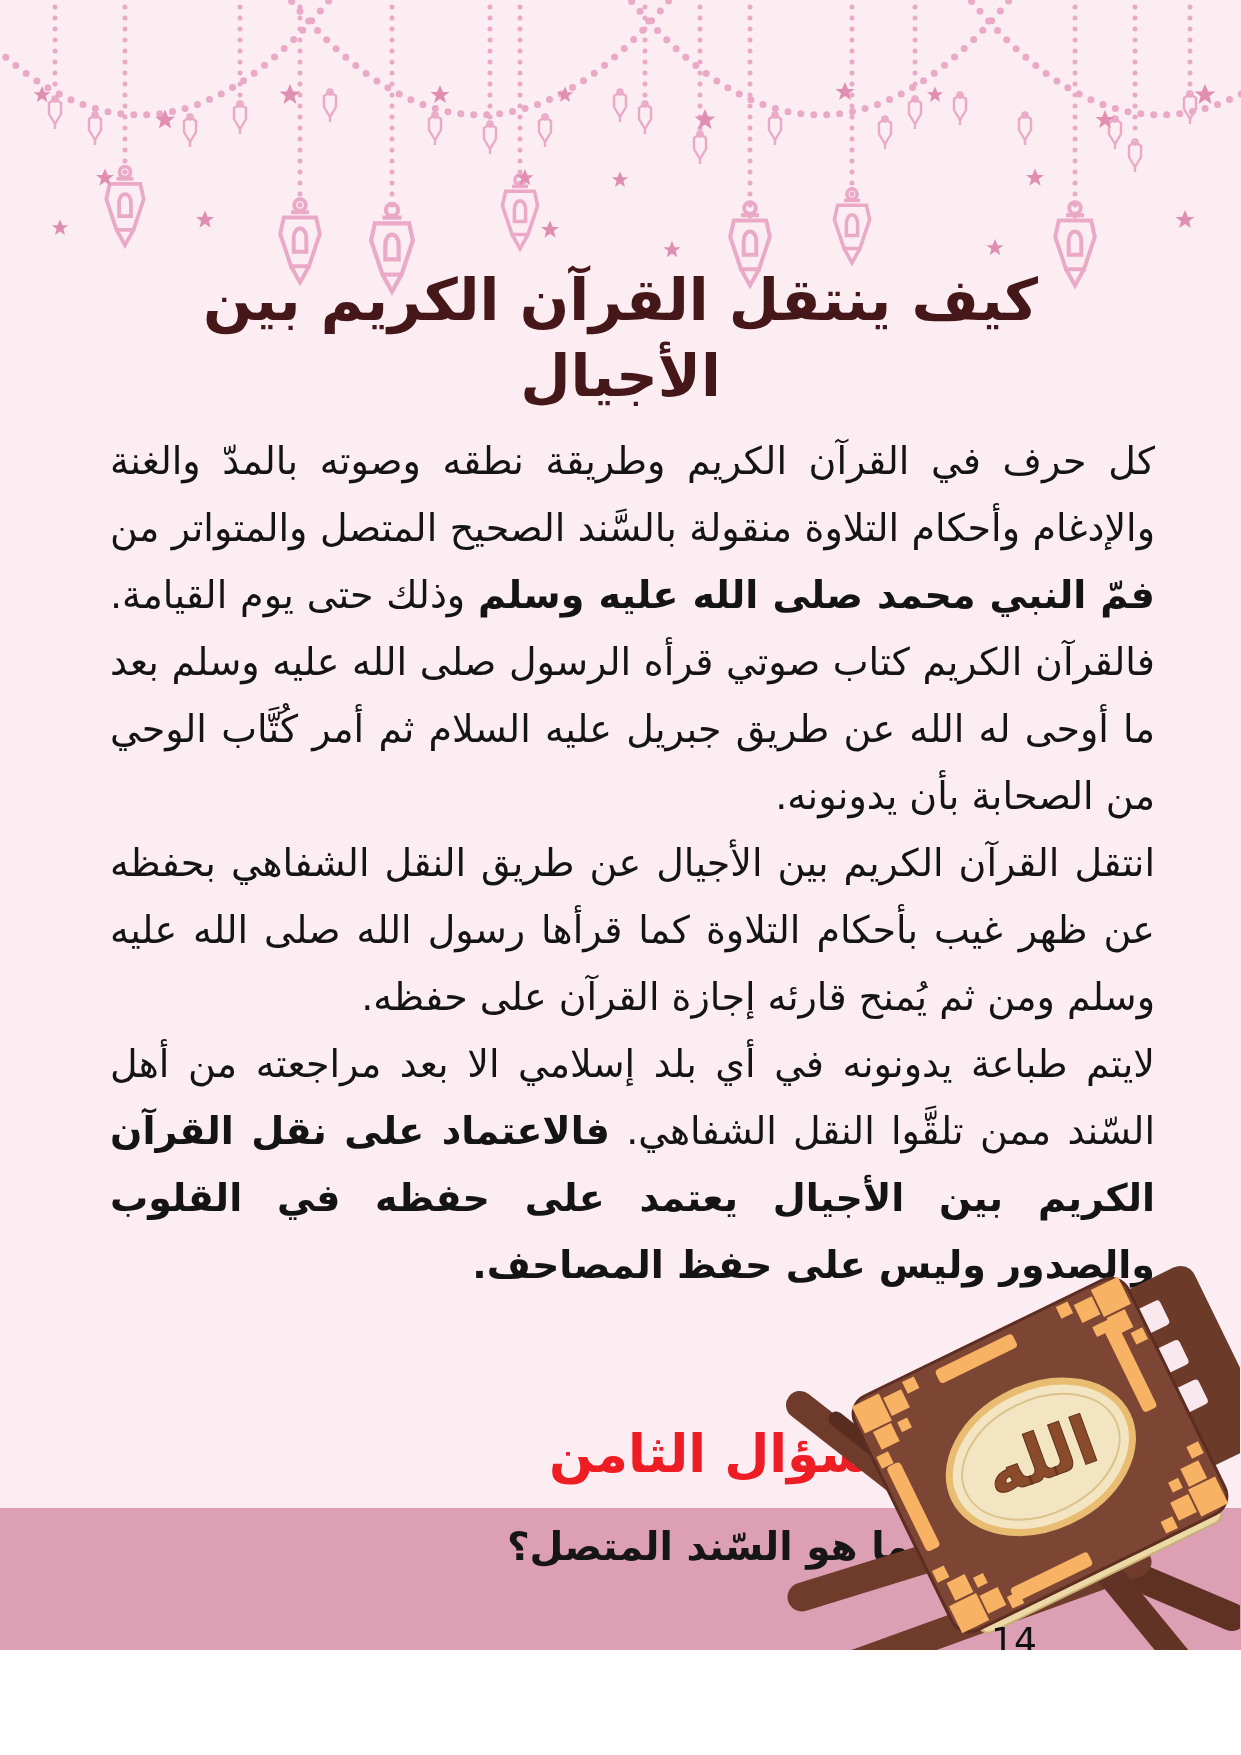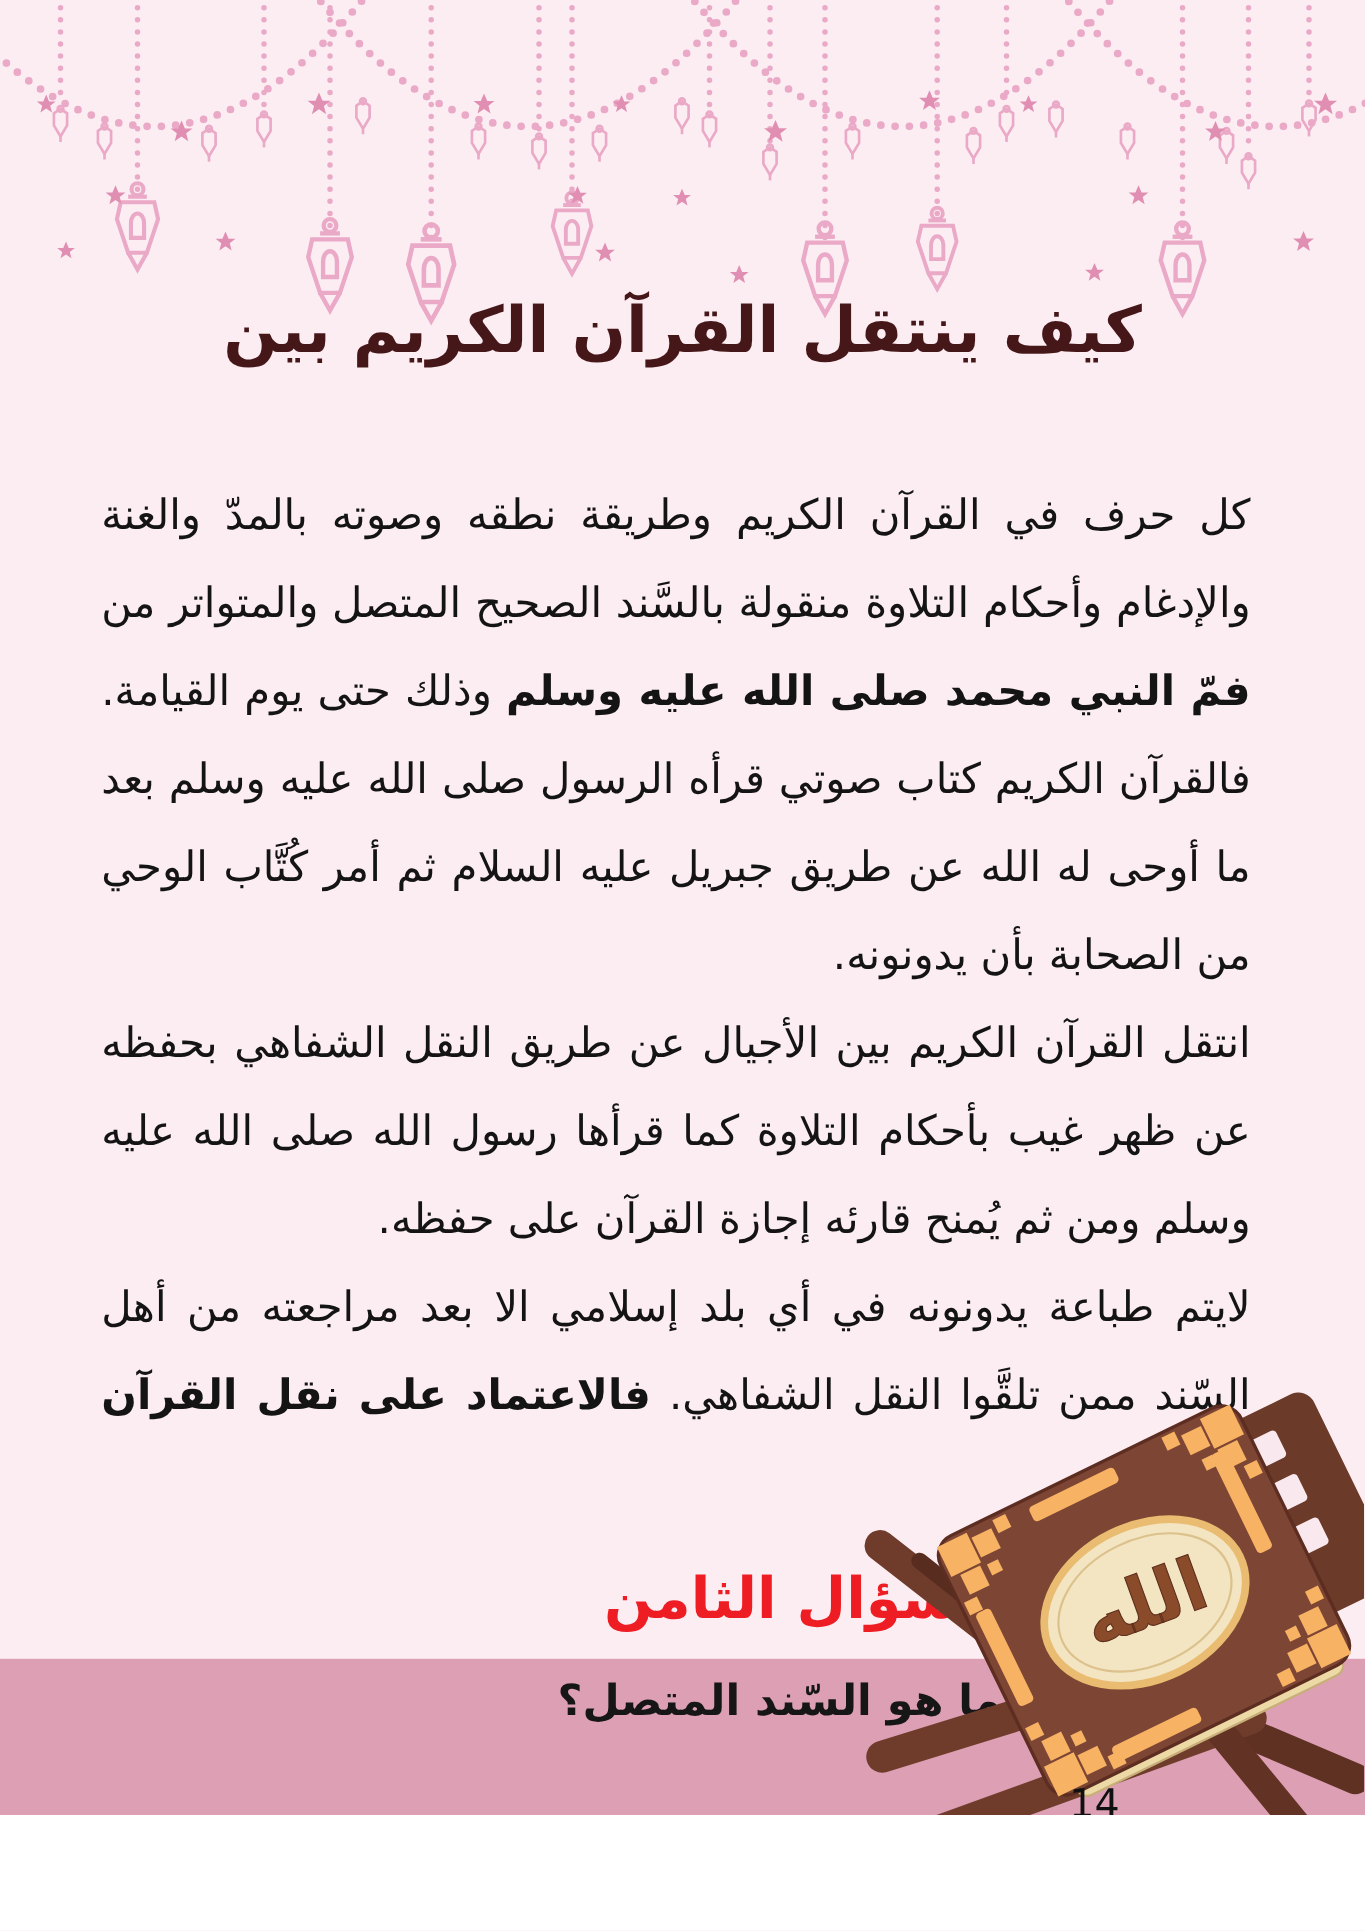--- a/index.html
+++ b/index.html
@@ -14,24 +14,24 @@
   }
   .header-decor{position:absolute;top:0;left:0;color:var(--decor-pink,#eaa9c6);}
   .title{
     position:absolute;top:262px;left:0;width:100%;margin:0;
     text-align:center;direction:rtl;
     color:var(--title-maroon,#451719);
     font-size:58px;font-weight:bold;line-height:76px;
   }
   .title .t-line{display:block;}
   .body-text{
-    position:absolute;top:428px;left:92px;width:1045px;height:888px;overflow:hidden;
+    position:absolute;top:428px;left:110px;width:1045px;height:888px;overflow:hidden;
     direction:rtl;text-align:justify;
     color:var(--body-text,#141414);
-    font-size:38px;line-height:80px;
+    font-size:38px;line-height:67px;
   }
   .body-text p{margin:0;}
   .body-text .bold-run{font-weight:bold;}
   .band{
     position:absolute;left:0;top:1508px;width:1241px;height:247px;
     background:var(--band,#dc9fb4);
   }
   .question{
     position:absolute;left:210px;top:1416px;width:700px;
     text-align:right;direction:rtl;
@@ -40,21 +40,21 @@
     color:var(--question-red,#ee1c23);
     font-size:52px;font-weight:bold;line-height:76px;
   }
   .q-text{
     margin-top:22px;
     color:#161616;font-size:39px;font-weight:bold;line-height:66px;
   }
   .quran{position:absolute;left:640px;top:1255px;}
   .page-num{
     position:absolute;left:972px;top:1620px;width:84px;
-    text-align:left;color:#101010;font-size:36px;
+    text-align:center;color:#101010;font-size:36px;
   }
 </style>
 </head>
 <body>
 
 <div class="page">
 
   <svg class="header-decor" width="1241" height="300" viewBox="0 0 1241 300" aria-hidden="true">
     <defs>
       <path id="star" d="M0,-10 L2.94,-3.09 L9.51,-3.09 L4.05,1.18 L5.88,8.09 L0,4 L-5.88,8.09 L-4.05,1.18 L-9.51,-3.09 L-2.94,-3.09 Z"></path>
@@ -146,20 +146,21 @@
       <use href="#star" transform="translate(205,220) scale(0.95)"></use>
       <use href="#star" transform="translate(550,230) scale(0.95)"></use>
       <use href="#star" transform="translate(672,250) scale(0.9)"></use>
       <use href="#star" transform="translate(995,248) scale(0.9)"></use>
       <use href="#star" transform="translate(1185,220) scale(1.0)"></use>
     </g>
   </svg>
 
   <h1 class="title">
     <span class="t-line">كيف ينتقل القرآن الكريم بين</span>
+    <span class="t-line">الأجيال</span>
   </h1>
 
   <div class="body-text">
     <p><span>كل حرف في القرآن الكريم وطريقة نطقه وصوته بالمدّ والغنة والإدغام وأحكام التلاوة منقولة بالسَّند الصحيح المتصل والمتواتر من </span><span class="bold-run">فمّ النبي محمد صلى الله عليه وسلم</span><span> وذلك حتى يوم القيامة. فالقرآن الكريم كتاب صوتي قرأه الرسول صلى الله عليه وسلم بعد ما أوحى له الله عن طريق جبريل عليه السلام ثم أمر كُتَّاب الوحي من الصحابة بأن يدونونه.</span></p>
     <p><span>انتقل القرآن الكريم بين الأجيال عن طريق النقل الشفاهي بحفظه عن ظهر غيب بأحكام التلاوة كما قرأها رسول الله صلى الله عليه وسلم ومن ثم يُمنح  قارئه إجازة القرآن على حفظه.</span></p>
     <p><span>لايتم طباعة يدونونه في أي بلد إسلامي الا بعد مراجعته من أهل السّند ممن تلقَّوا النقل الشفاهي. </span><span class="bold-run">فالاعتماد على نقل القرآن الكريم بين الأجيال يعتمد على حفظه في القلوب والصدور وليس على حفظ المصاحف.</span></p>
   </div>
 
   <div class="band"></div>
 

